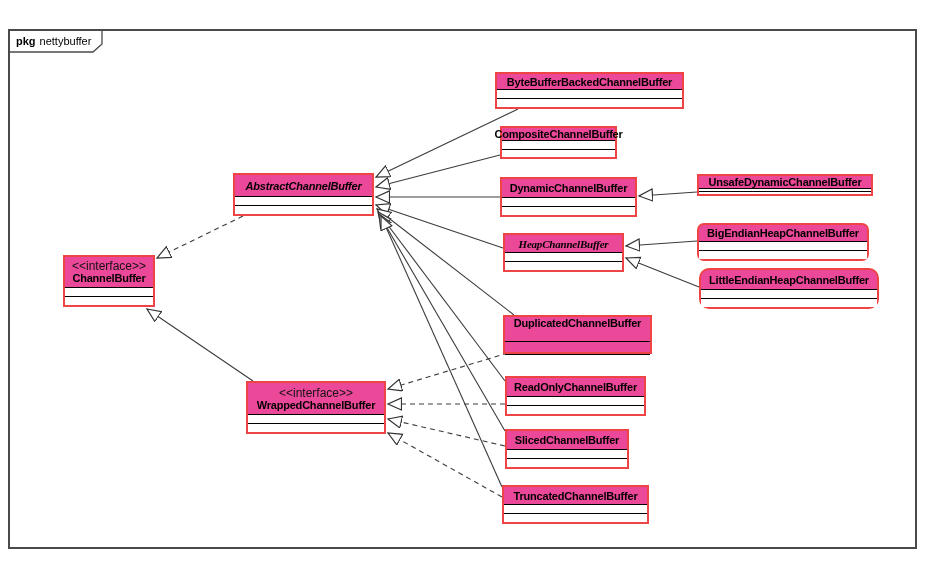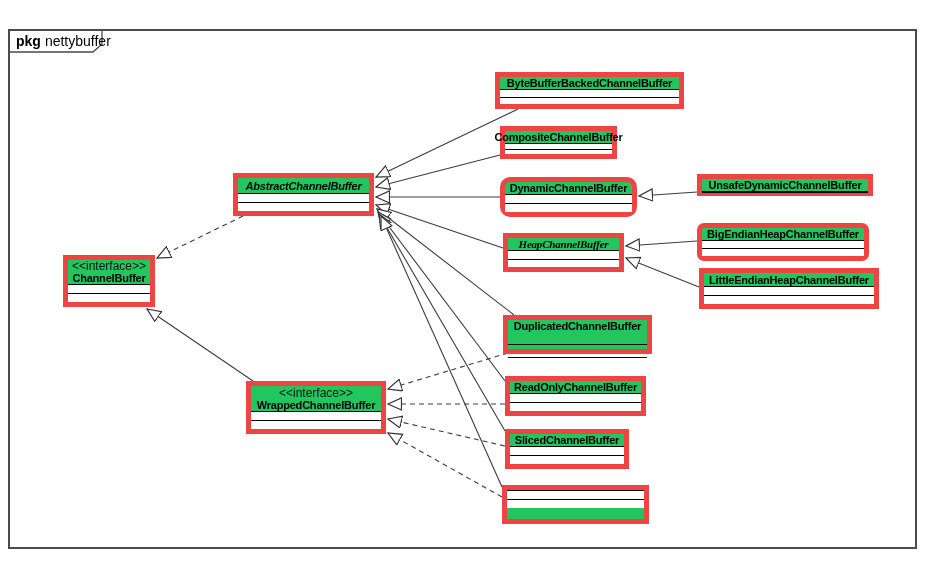--- a/index.html
+++ b/index.html
@@ -1,27 +1,27 @@
 <!DOCTYPE html>
 <html><head>
 <meta charset="utf-8">
 <style>
   html,body{margin:0;padding:0;background:#fff;}
   body{width:932px;height:563px;position:relative;overflow:hidden;
        font-family:"Liberation Sans",sans-serif;color:#000;}
   svg.wires{position:absolute;left:0;top:0;pointer-events:none;}
-  .uml-class{position:absolute;background:#22c55e;border:5px solid #ef4444;box-sizing:border-box;
+  .uml-class{position:absolute;background:#ec4899;border:2px solid #ef4444;box-sizing:border-box;
              display:flex;flex-direction:column;}
   .uml-class .title{flex:1;display:flex;flex-direction:column;align-items:center;
                     justify-content:center;overflow:visible;}
   .cname{font-weight:bold;font-size:11px;line-height:12px;white-space:nowrap;letter-spacing:-0.2px;}
   .uml-class.abstract .cname{font-style:italic;text-align:right;}
   .stereotype{font-size:12px;line-height:12px;white-space:nowrap;color:#111;}
   .compartment{height:8px;border-top:1px solid #000;background:#fff;}
-  .frame-label{position:absolute;left:16px;top:34px;font-size:14px;line-height:14px;white-space:nowrap;}
+  .frame-label{position:absolute;left:16px;top:34px;font-size:11px;line-height:14px;white-space:nowrap;}
   .frame-label .kw{font-weight:bold;margin-right:4px;}
 </style>
 </head>
 <body>
 
 <svg class="wires" width="932" height="563" viewBox="0 0 932 563">
   <defs>
     <marker id="tri" markerWidth="16" markerHeight="14" refX="14" refY="6.5" orient="auto" markerUnits="userSpaceOnUse">
       <path d="M0.5,0.5 L14,6.5 L0.5,12.5 Z" fill="#fff" stroke="#333" stroke-width="1.2"></path>
     </marker>
@@ -88,21 +88,21 @@
 </div>
 
 <div class="uml-class" style="left:500px;top:126px;width:117px;height:33px;">
   <div class="title">
     <div class="cname">CompositeChannelBuffer</div>
   </div>
   <div class="compartment"></div>
   <div class="compartment"></div>
 </div>
 
-<div class="uml-class" style="left:500px;top:177px;width:137px;height:40px;border-radius:10px;">
+<div class="uml-class" style="left:500px;top:177px;width:137px;height:40px;">
   <div class="title">
     <div class="cname">DynamicChannelBuffer</div>
   </div>
   <div class="compartment"></div>
   <div class="compartment"></div>
 </div>
 
 <div class="uml-class abstract" style="left:503px;top:233px;width:121px;height:39px;font-family:Liberation Serif, serif;">
   <div class="title">
     <div class="cname">HeapChannelBuffer</div>
@@ -120,21 +120,21 @@
 </div>
 
 <div class="uml-class" style="left:697px;top:223px;width:172px;height:38px;border-radius:7px;">
   <div class="title">
     <div class="cname">BigEndianHeapChannelBuffer</div>
   </div>
   <div class="compartment"></div>
   <div class="compartment"></div>
 </div>
 
-<div class="uml-class" style="left:699px;top:268px;width:180px;height:41px;">
+<div class="uml-class" style="left:699px;top:268px;width:180px;height:41px;border-radius:10px;">
   <div class="title">
     <div class="cname">LittleEndianHeapChannelBuffer</div>
   </div>
   <div class="compartment"></div>
   <div class="compartment"></div>
 </div>
 
 <div class="uml-class" style="left:503px;top:315px;width:149px;height:39px;gap:12px;">
   <div class="title">
     <div class="cname">DuplicatedChannelBuffer</div>
@@ -153,20 +153,23 @@
 
 <div class="uml-class" style="left:505px;top:429px;width:124px;height:40px;">
   <div class="title">
     <div class="cname">SlicedChannelBuffer</div>
   </div>
   <div class="compartment"></div>
   <div class="compartment"></div>
 </div>
 
 <div class="uml-class" style="left:502px;top:485px;width:147px;height:39px;">
+  <div class="title">
+    <div class="cname">TruncatedChannelBuffer</div>
+  </div>
   <div class="compartment"></div>
   <div class="compartment"></div>
 </div>
 
 <div class="uml-class" style="left:246px;top:381px;width:140px;height:53px;">
   <div class="title">
     <div class="stereotype">&lt;&lt;interface&gt;&gt;</div>
     <div class="cname">WrappedChannelBuffer</div>
   </div>
   <div class="compartment"></div>

